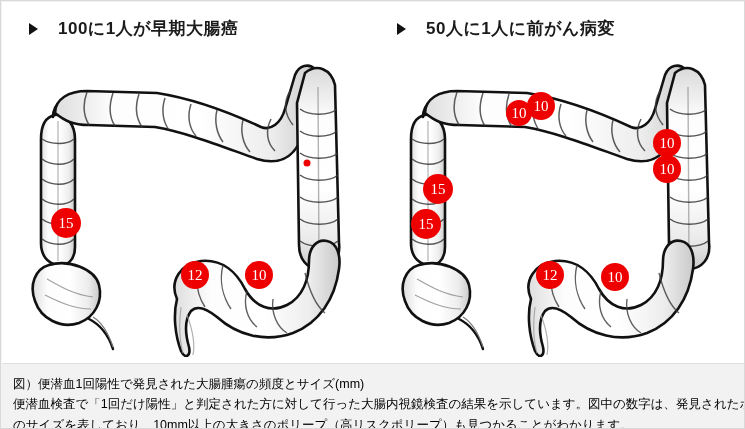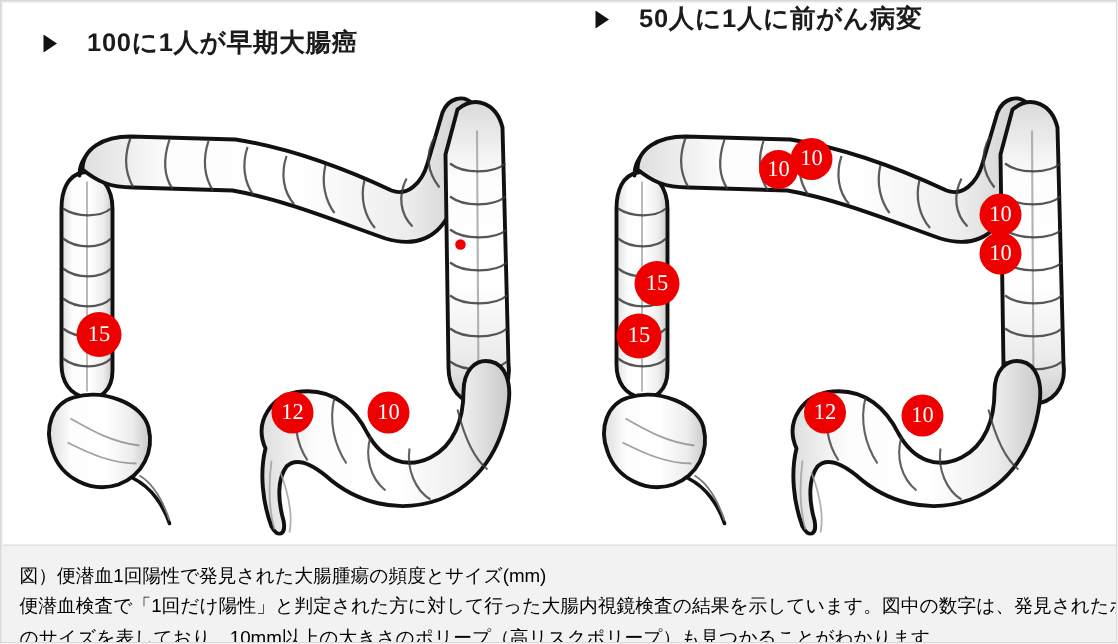--- a/index.html
+++ b/index.html
@@ -35,21 +35,21 @@
     display: flex;
     align-items: center;
     gap: 20px;
     font-size: 17px;
     font-weight: bold;
     color: #1b1b1b;
     letter-spacing: 0.5px;
     white-space: nowrap;
   }
   .heading-left  { left: 28px;  top: 16px; }
-  .heading-right { left: 396px; top: 0; }
+  .heading-right { left: 396px; top: 16px; }
   .tri-marker {
     width: 0; height: 0;
     border-left: 9px solid #111111;
     border-top: 6px solid transparent;
     border-bottom: 6px solid transparent;
     flex: 0 0 auto;
     margin-top: 1px;
   }
   
   .colon-panel {

